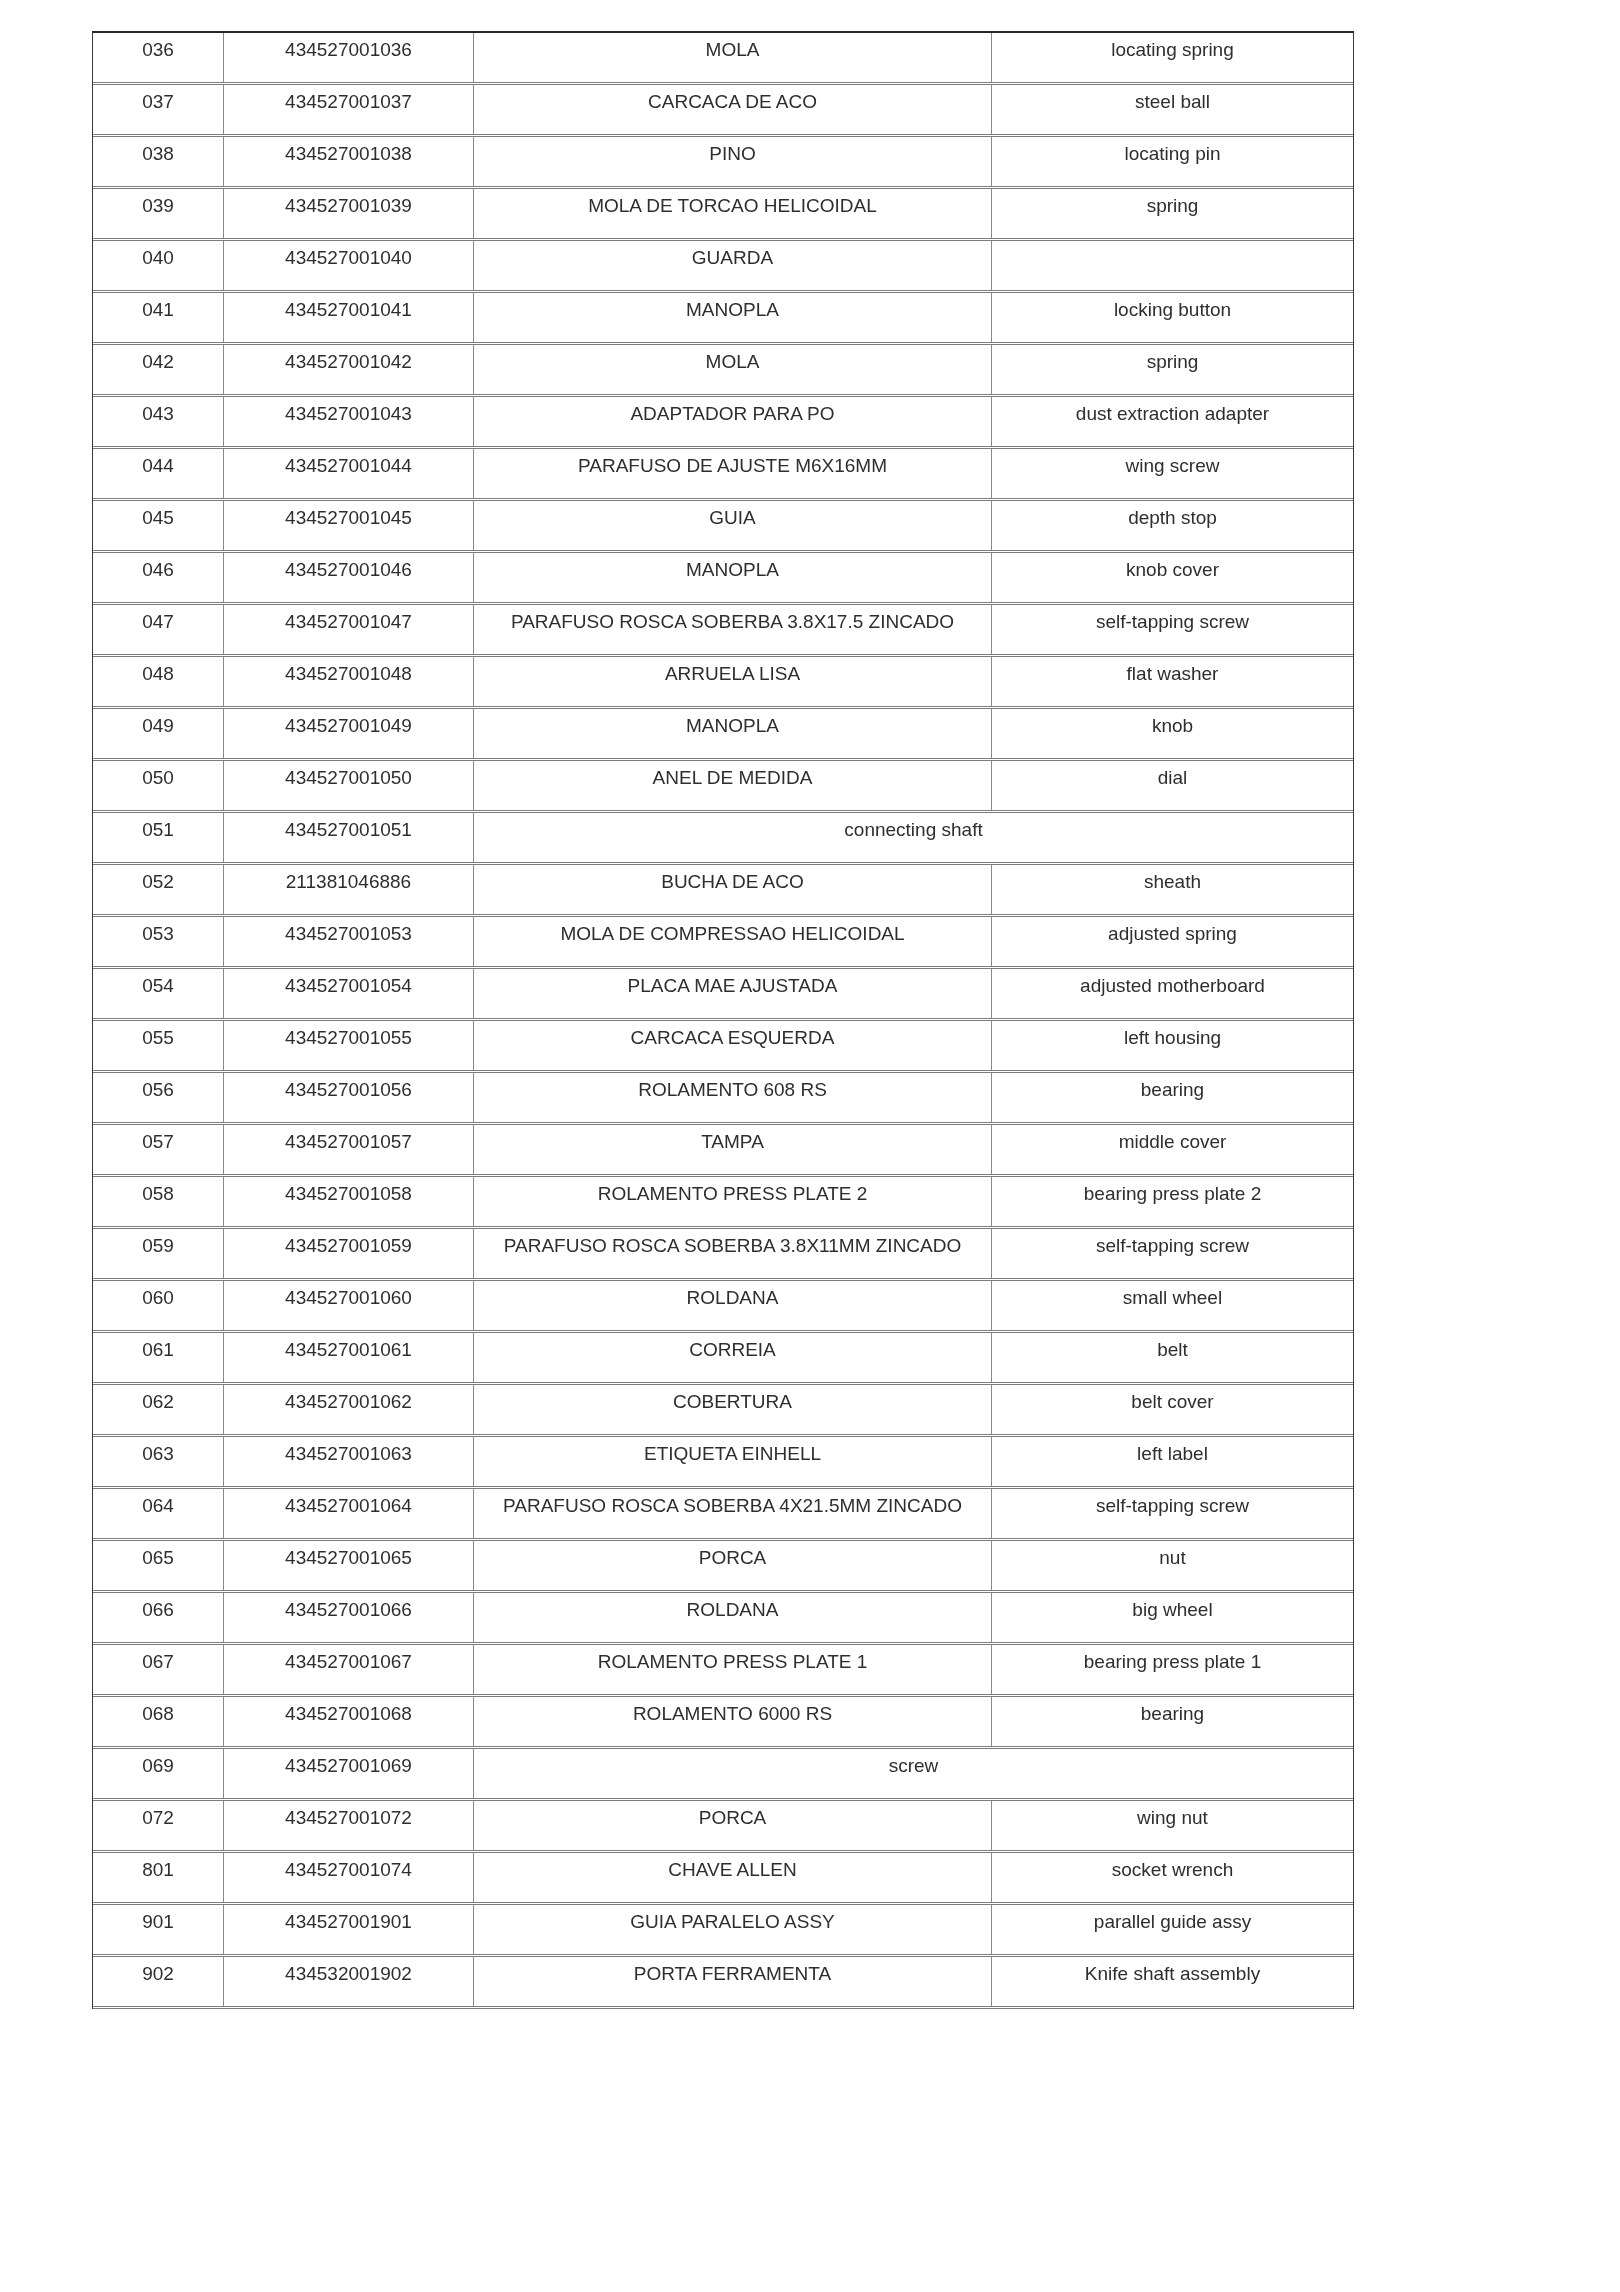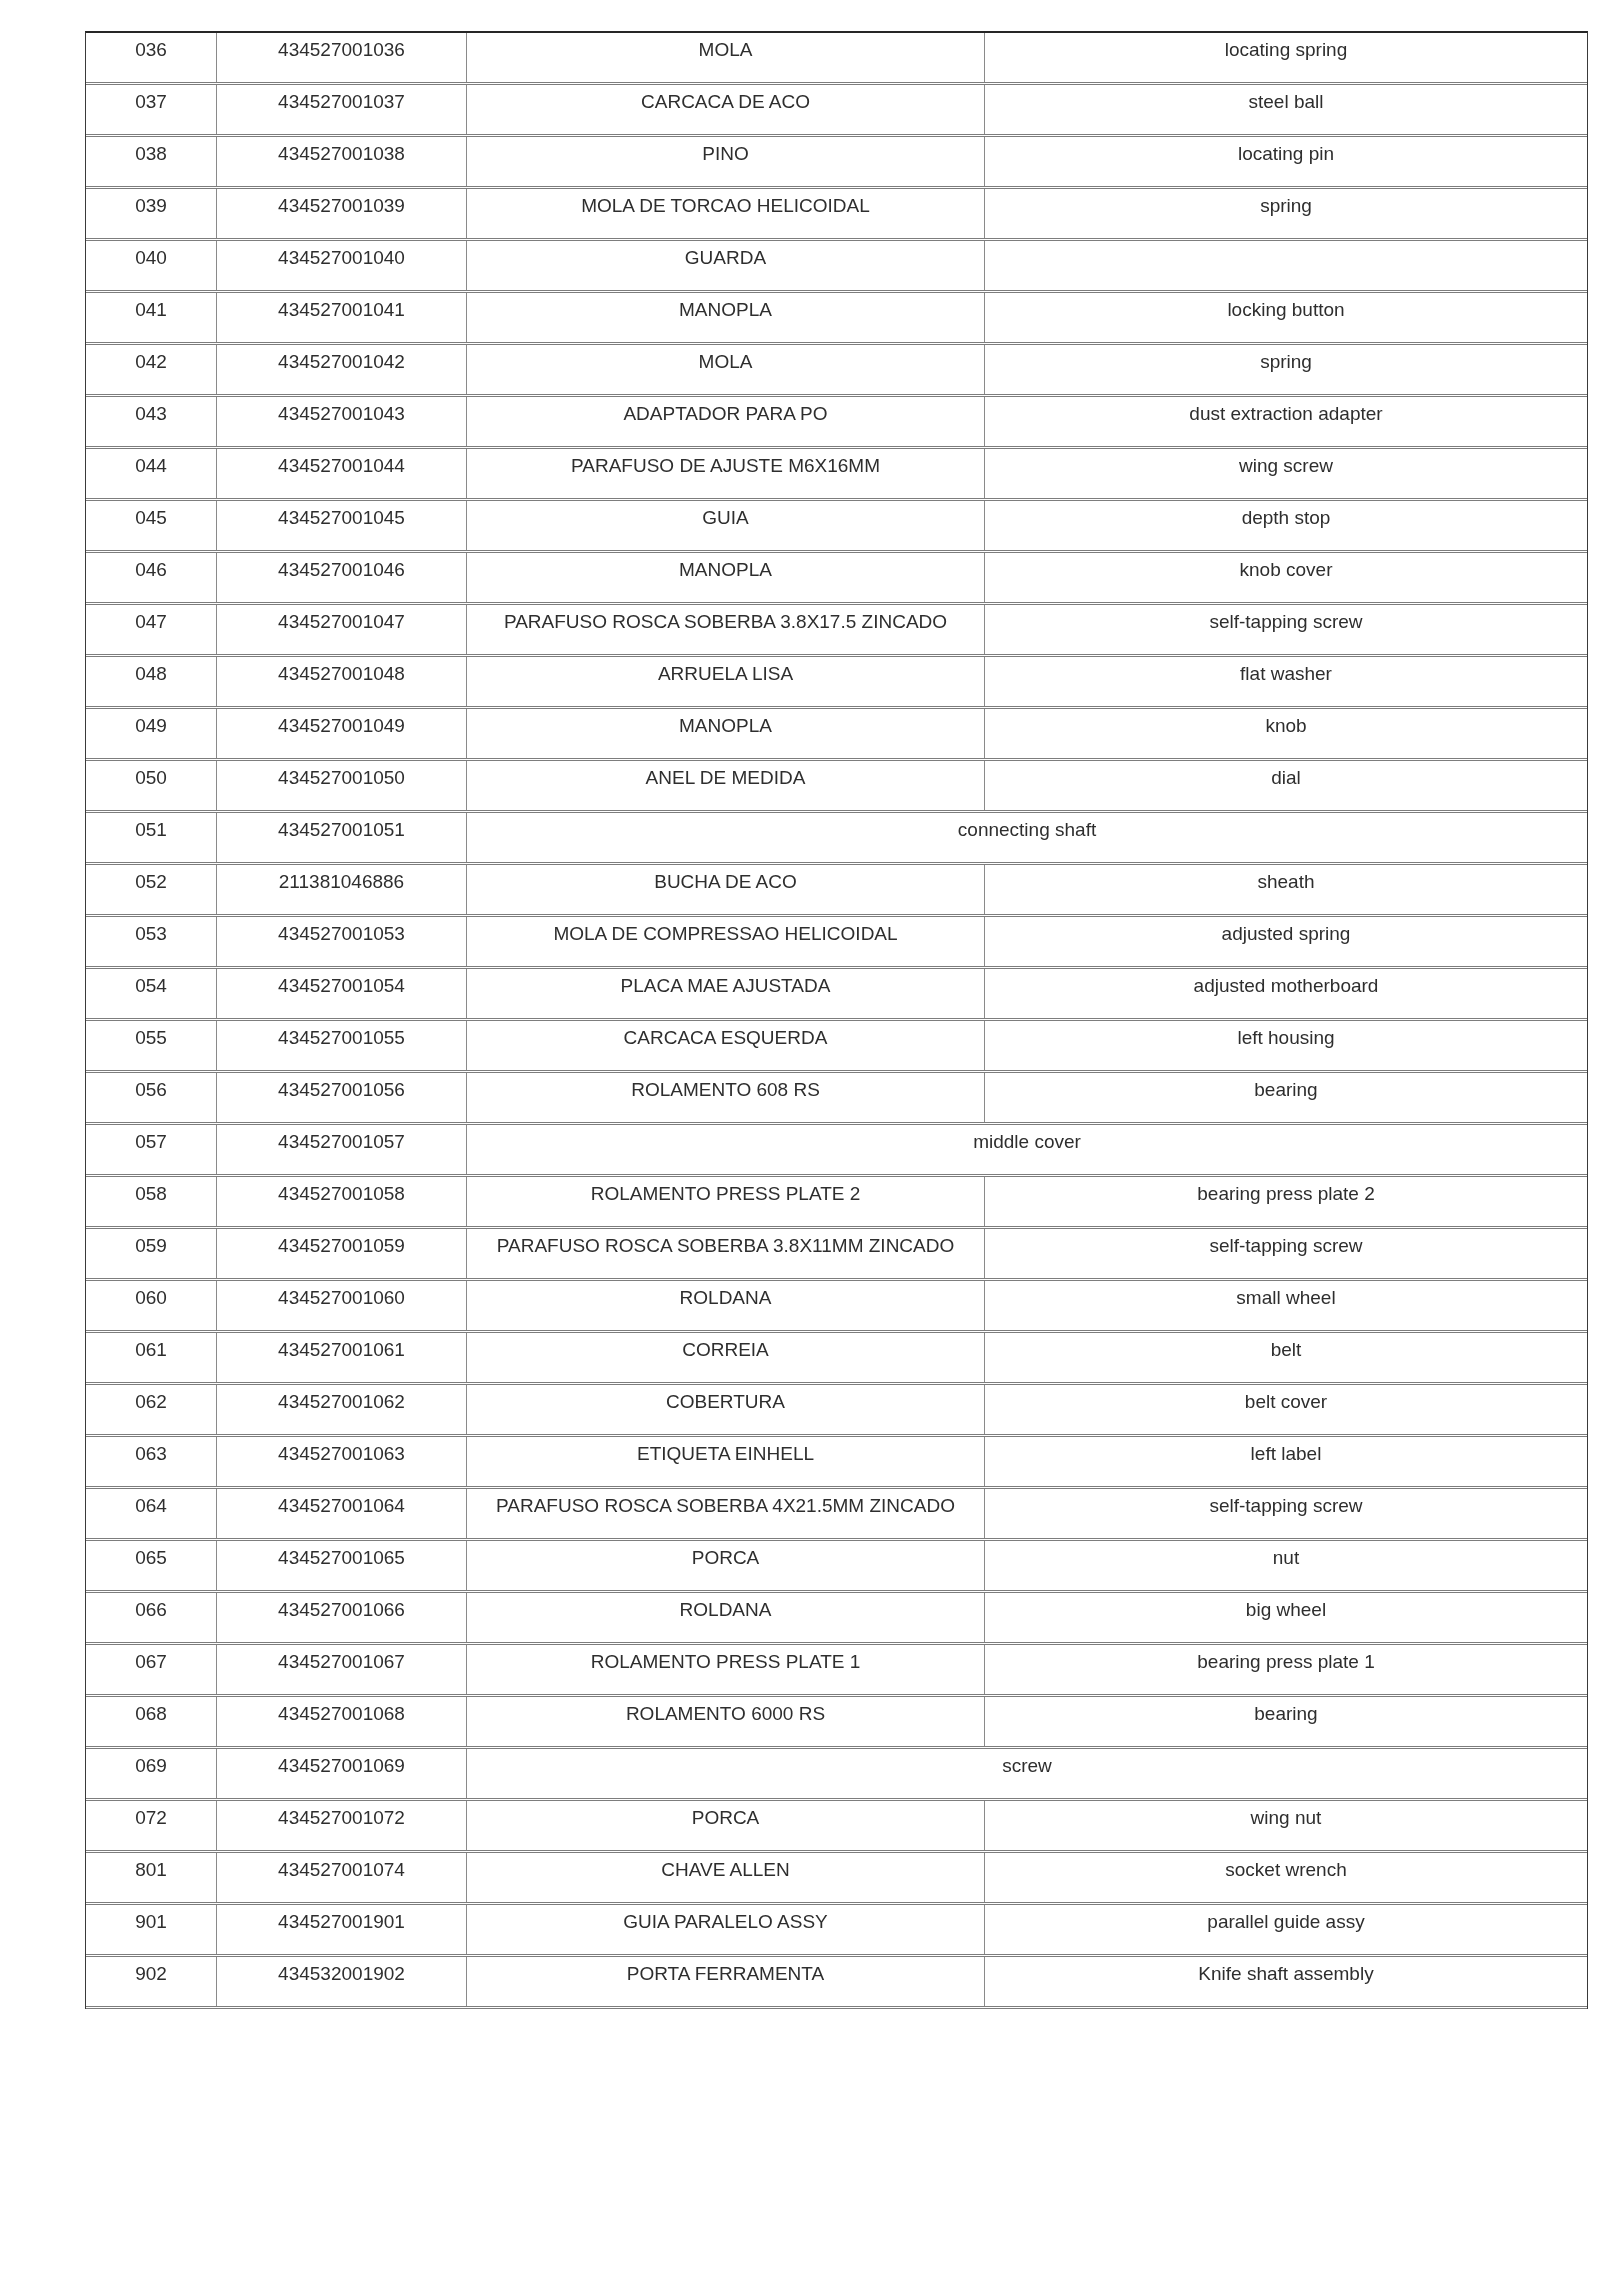--- a/index.html
+++ b/index.html
@@ -13,23 +13,23 @@
     position: relative;
     font-family: "Liberation Sans", sans-serif;
   }
   .page {
     position: absolute;
     inset: 0;
     background: #ffffff;
   }
   .parts-table {
     position: absolute;
-    left: 85px;
+    left: 92px;
     top: 31px;
-    width: 1503px;
+    width: 1262px;
     box-sizing: border-box;
     border-left: 1.8px solid #3a3a3a;
     border-right: 1.8px solid #3a3a3a;
     border-top: 2.7px solid #262626;
     background: #ffffff;
   }
   .t-row {
     display: flex;
     height: 52px;
     box-sizing: border-box;
@@ -175,20 +175,21 @@
       </div>
       <div class="t-row">
         <div class="t-cell c-item">056</div>
         <div class="t-cell c-part">434527001056</div>
         <div class="t-cell c-pt">ROLAMENTO 608 RS</div>
         <div class="t-cell c-en">bearing</div>
       </div>
       <div class="t-row">
         <div class="t-cell c-item">057</div>
         <div class="t-cell c-part">434527001057</div>
+        <div class="t-cell c-pt">TAMPA</div>
         <div class="t-cell c-en">middle cover</div>
       </div>
       <div class="t-row">
         <div class="t-cell c-item">058</div>
         <div class="t-cell c-part">434527001058</div>
         <div class="t-cell c-pt">ROLAMENTO PRESS PLATE 2</div>
         <div class="t-cell c-en">bearing press plate 2</div>
       </div>
       <div class="t-row">
         <div class="t-cell c-item">059</div>

